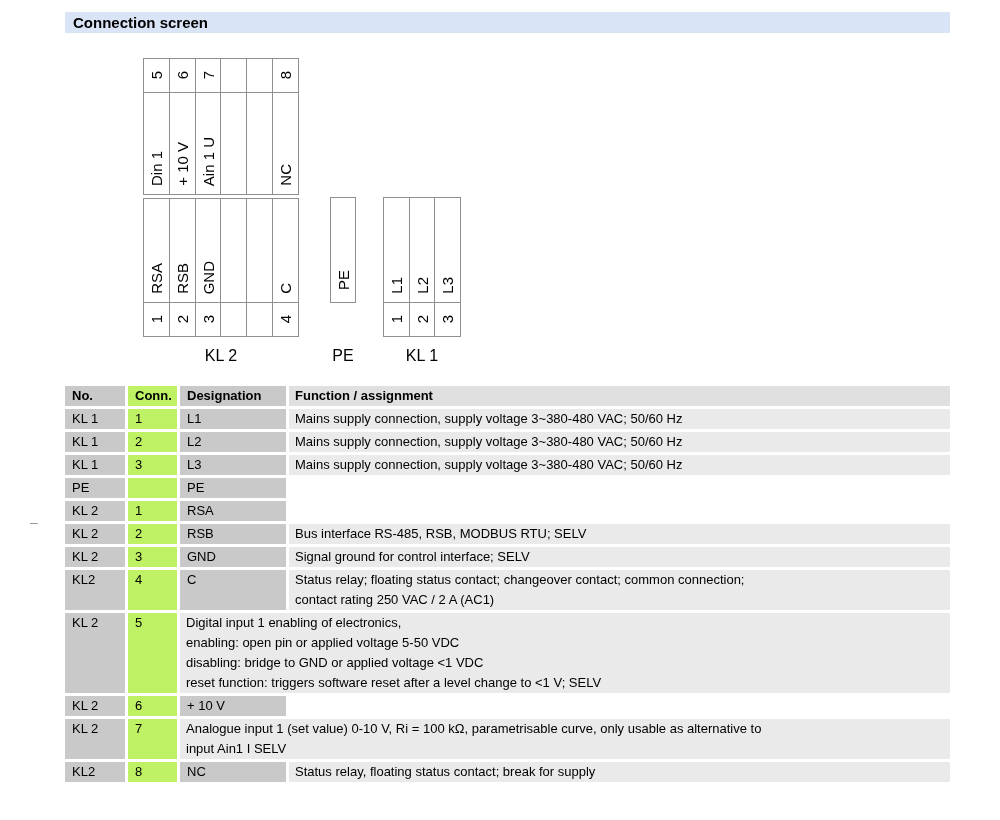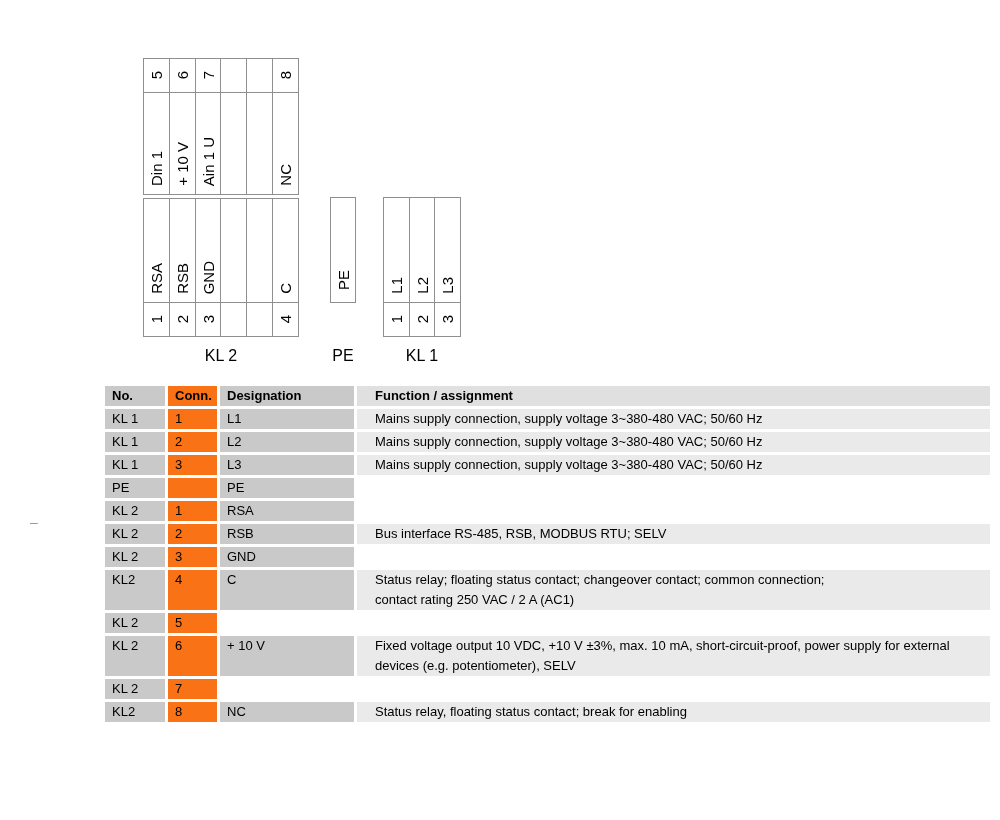--- a/index.html
+++ b/index.html
@@ -32,35 +32,36 @@
   .pe-block .vtext { margin-bottom:12px; }
   .kl1-block  { left:383px; top:197px; width:78px;  height:140px; }
   .cap { position:absolute; top:347px; height:18px; font-size:16px; line-height:18px; text-align:center; }
   .cap-kl2 { left:143px; width:156px; }
   .cap-pe  { left:313px; width:60px; }
   .cap-kl1 { left:383px; width:78px; }
 
   .margin-dash { position:absolute; left:30px; top:514px; font-size:14px; color:#999; }
 
   
-  .conn-table { position:absolute; left:65px; top:386px; width:885px;margin-left:40px; }
+  .conn-table { position:absolute; left:65px; top:386px; width:885px; }
   .trow { display:flex; margin-bottom:3px; align-items:stretch; }
   .tc { box-sizing:border-box; font-size:13px; line-height:20px; padding-left:7px; }
   .c-no   { width:60px;  margin-right:3px; background:#c9c9c9; }
-  .c-conn { width:49px;  margin-right:3px; background:#f97316; }
-  .c-des  { width:134px; margin-right:3px; background:#c9c9c9; }
-  .c-fn   { flex:1 1 auto; background:#eaeaea; white-space:pre-line; padding-left:18px; padding-right:6px; }
+  .c-conn { width:49px;  margin-right:3px; background:#bef264; }
+  .c-des  { width:106px; margin-right:3px; background:#c9c9c9; }
+  .c-fn   { flex:1 1 auto; background:#eaeaea; white-space:pre-line; padding-left:6px; padding-right:6px; }
   .thead .tc { font-weight:bold; }
   .thead .c-fn { background:#e0e0e0; }
 </style>
 </head>
 <body>
 
 <div class="page">
 
+  <div class="title-bar">Connection screen</div>
 
   <div class="block kl2-top">
     <div class="brow sep" style="height:34px;">
       <div class="bcol num">
           <span class="vtext">5</span>
         </div>
       <div class="bcol num">
           <span class="vtext">6</span>
         </div>
       <div class="bcol num">
@@ -215,44 +216,49 @@
     <div class="trow">
       <div class="tc c-no">KL 2</div>
       <div class="tc c-conn">2</div>
       <div class="tc c-des">RSB</div>
       <div class="tc c-fn">Bus interface RS-485, RSB, MODBUS RTU; SELV</div>
     </div>
     <div class="trow">
       <div class="tc c-no">KL 2</div>
       <div class="tc c-conn">3</div>
       <div class="tc c-des">GND</div>
+      <div class="tc c-fn">Signal ground for control interface; SELV</div>
     </div>
     <div class="trow">
       <div class="tc c-no">KL2</div>
       <div class="tc c-conn">4</div>
       <div class="tc c-des">C</div>
       <div class="tc c-fn">Status relay; floating status contact; changeover contact; common connection;
 contact rating 250 VAC / 2 A (AC1)</div>
     </div>
     <div class="trow">
       <div class="tc c-no">KL 2</div>
       <div class="tc c-conn">5</div>
+      <div class="tc c-fn">Digital input 1 enabling of electronics,
+enabling: open pin or applied voltage 5-50 VDC
+disabling: bridge to GND or applied voltage &lt;1 VDC
+reset function: triggers software reset after a level change to &lt;1 V; SELV</div>
     </div>
     <div class="trow">
       <div class="tc c-no">KL 2</div>
       <div class="tc c-conn">6</div>
       <div class="tc c-des">+ 10 V</div>
-      <div class="tc c-fn">Fixed voltage output 10 VDC, +10 V ±3%, max. 10 mA, short-circuit-proof, power supply for external
-devices (e.g. potentiometer), SELV</div>
     </div>
     <div class="trow">
       <div class="tc c-no">KL 2</div>
       <div class="tc c-conn">7</div>
+      <div class="tc c-fn">Analogue input 1 (set value) 0-10 V, Ri = 100 kΩ, parametrisable curve, only usable as alternative to
+input Ain1 I SELV</div>
     </div>
     <div class="trow">
       <div class="tc c-no">KL2</div>
       <div class="tc c-conn">8</div>
       <div class="tc c-des">NC</div>
-      <div class="tc c-fn">Status relay, floating status contact; break for enabling</div>
+      <div class="tc c-fn">Status relay, floating status contact; break for supply</div>
     </div>
   </div>
 
 </div>
 
 </body></html>

